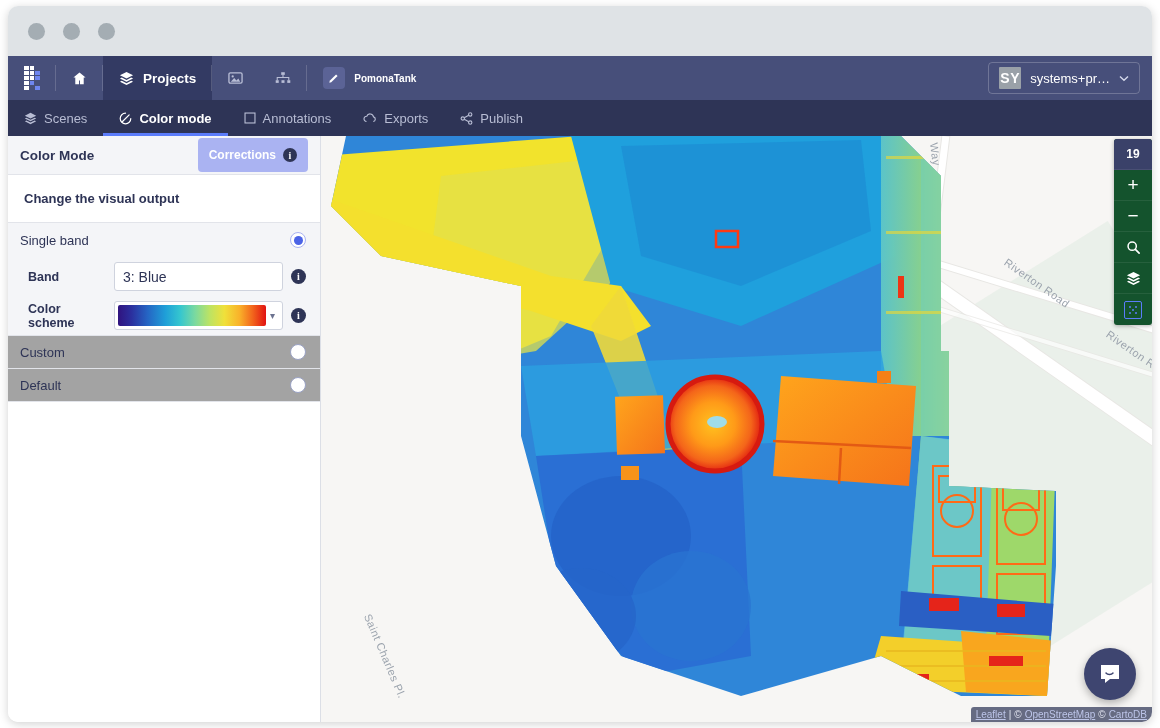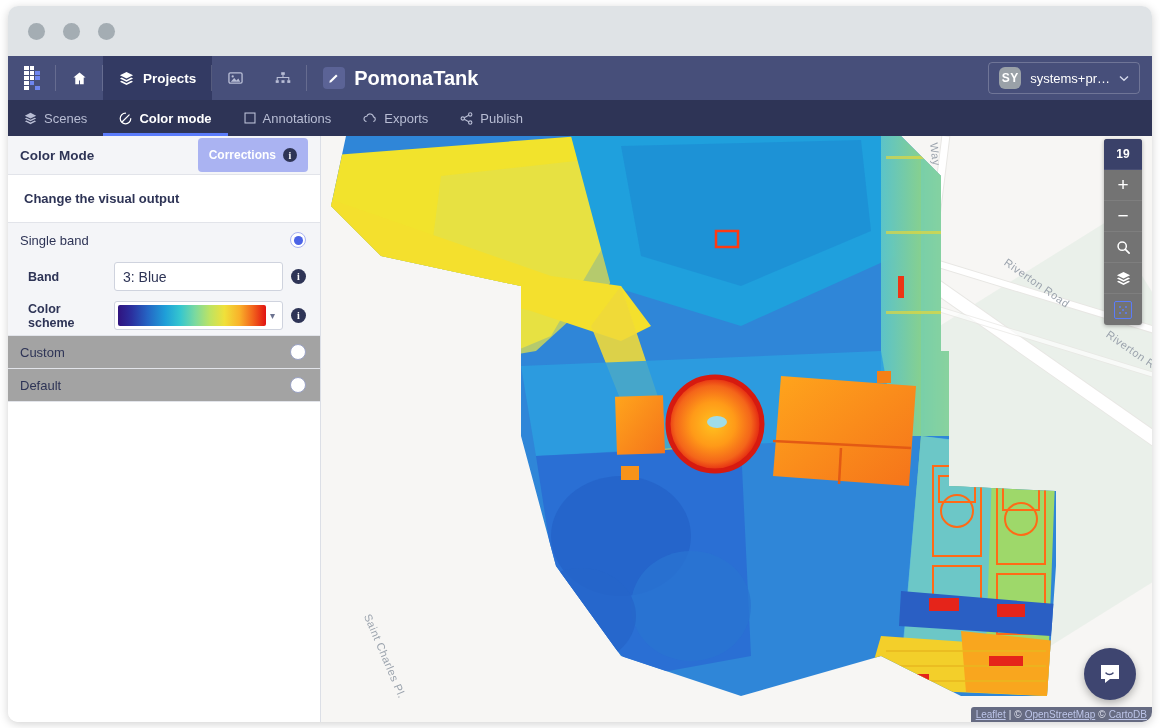--- a/index.html
+++ b/index.html
@@ -40,34 +40,34 @@
   }
   .topnav .nav-cell.active { background: #333a63; font-weight: bold; }
   .logo-cell { width: 48px; justify-content: center; padding: 0; }
   .logo {
     width: 22px; height: 24px; display: grid; gap: 1px;
     grid-template-columns: repeat(3,1fr); grid-template-rows: repeat(5,1fr);
   }
   .logo i { display: block; background: transparent; }
   .logo i.w { background: #ffffff; }
   .logo i.b { background: #6f86f0; }
-  .proj-name { font-weight: bold; font-size: 20px; }
+  .proj-name { font-weight: bold; font-size: 10px; }
   .edit-badge {
     width: 22px; height: 22px; border-radius: 4px; background: #5b6396;
     display: flex; align-items: center; justify-content: center;
   }
   .spacer { flex: 1; }
   .user-menu {
     display: flex; align-items: center; gap: 9px; margin: 6px 12px 6px 0;
     padding: 4px 10px; border: 1px solid rgba(255,255,255,.22);
     border-radius: 4px; cursor: pointer; font-size: 13px;
   }
   .avatar {
-    width: 22px; height: 22px; border-radius: 6px; background: #9aa1a8;
-    color: #fff; font-size: 12px; font-weight: bold;
+    width: 22px; height: 22px; border-radius: 1px; background: #9aa1a8;
+    color: #fff; font-size: 14px; font-weight: bold;
     display: flex; align-items: center; justify-content: center; letter-spacing: .5px;
   }
 
   
   .subnav {
     height: 36px; background: #2e3456; display: flex; align-items: stretch;
     font-size: 13px; color: #b8bdd4;
   }
   .subnav .tab {
     display: flex; align-items: center; gap: 7px; padding: 0 16px;
@@ -161,22 +161,22 @@
   .greenpatch {
     position: absolute; background: #e8eee8;
   }
   .road-label {
     position: absolute; color: #9ba3ad; font-size: 11px;
     letter-spacing: .5px; white-space: nowrap; font-family: "Liberation Sans", sans-serif;
   }
   .ortho { position: absolute; left: 0; top: 0; width: 100%; height: 100%; }
 
   .map-ctrl {
-    position: absolute; right: 10px; top: 3px; width: 38px;
-    background: #737373; border-radius: 3px; overflow: hidden;
+    position: absolute; right: 0; top: 3px; width: 38px;
+    background: #14532d; border-radius: 3px; overflow: hidden;
     box-shadow: 0 1px 4px rgba(0,0,0,.3);
   }
   .map-ctrl .c {
     height: 31px; display: flex; align-items: center; justify-content: center;
     color: #fff; font-size: 14px; cursor: pointer;
     border-bottom: 1px solid rgba(255,255,255,.08);
   }
   .map-ctrl .c.zoomlvl { background: #3a4169; font-size: 12px; font-weight: bold; }
   .map-ctrl .c.big { font-size: 19px; font-weight: 300; }
   .map-ctrl .c.last { border-bottom: none; }

